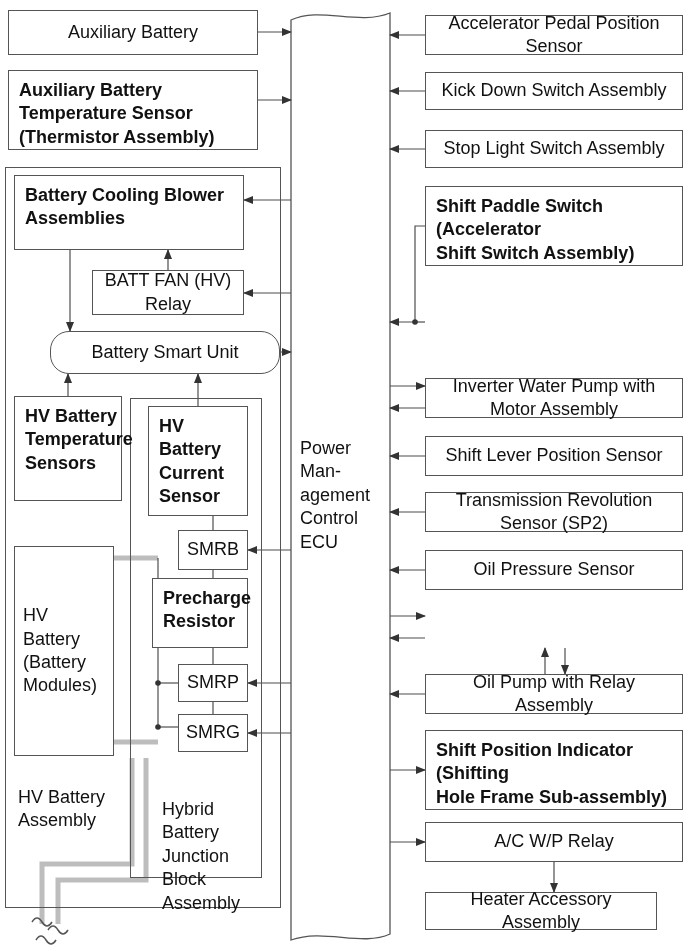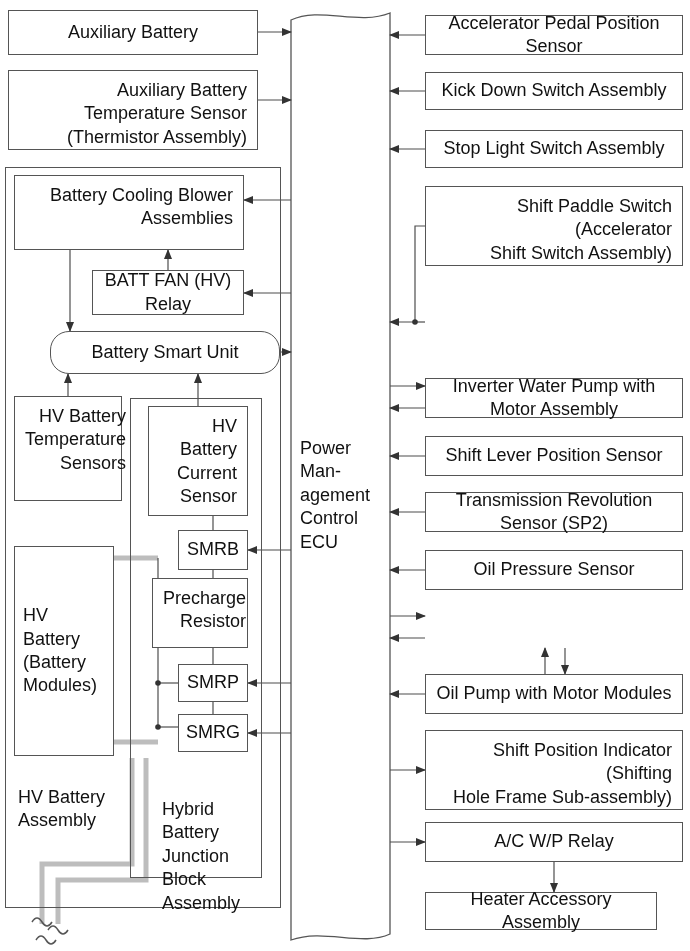--- a/index.html
+++ b/index.html
@@ -9,21 +9,21 @@
     font-family:"Liberation Sans", sans-serif; font-size:18px;
     color:#111; line-height:1.3; overflow:hidden;
   }
   .canvas > svg { position:absolute; left:0; top:0; }
   .box {
     position:absolute; background:#fff; border:1px solid #555;
     display:flex; align-items:center; justify-content:center;
     text-align:center; padding:3px 6px;
   }
   .box span, .flabel { white-space:pre-line; }
-  .tl { align-items:flex-start; justify-content:flex-start; text-align:right; padding:8px 10px; }
+  .tl { align-items:flex-start; justify-content:flex-start; text-align:left; padding:8px 10px;font-weight:bold; }
   .vl { justify-content:flex-start; text-align:left; padding:6px 8px; }
   .container { position:absolute; border:1px solid #555; background:transparent; }
   .rounded { border-radius:19px;margin-left:36px; }
   .flabel { position:absolute; }
 </style>
 </head>
 <body>
 
 <div class="canvas">
 
@@ -197,21 +197,21 @@
   <div class="box" style="left:425px;top:492px;width:258px;height:40px">
       <span>Transmission Revolution Sensor (SP2)</span>
     </div>
 
   <div class="box" style="left:425px;top:550px;width:258px;height:40px">
       <span>Oil Pressure Sensor</span>
     </div>
 
 
   <div class="box" style="left:425px;top:674px;width:258px;height:40px">
-      <span>Oil Pump with Motor Modules</span>
+      <span>Oil Pump with Relay Assembly</span>
     </div>
 
   <div class="box tl" style="left:425px;top:730px;width:258px;height:80px">
       <span>Shift Position Indicator (Shifting
 Hole Frame Sub-assembly)</span>
     </div>
 
   <div class="box" style="left:425px;top:822px;width:258px;height:40px">
       <span>A/C W/P Relay</span>
     </div>

